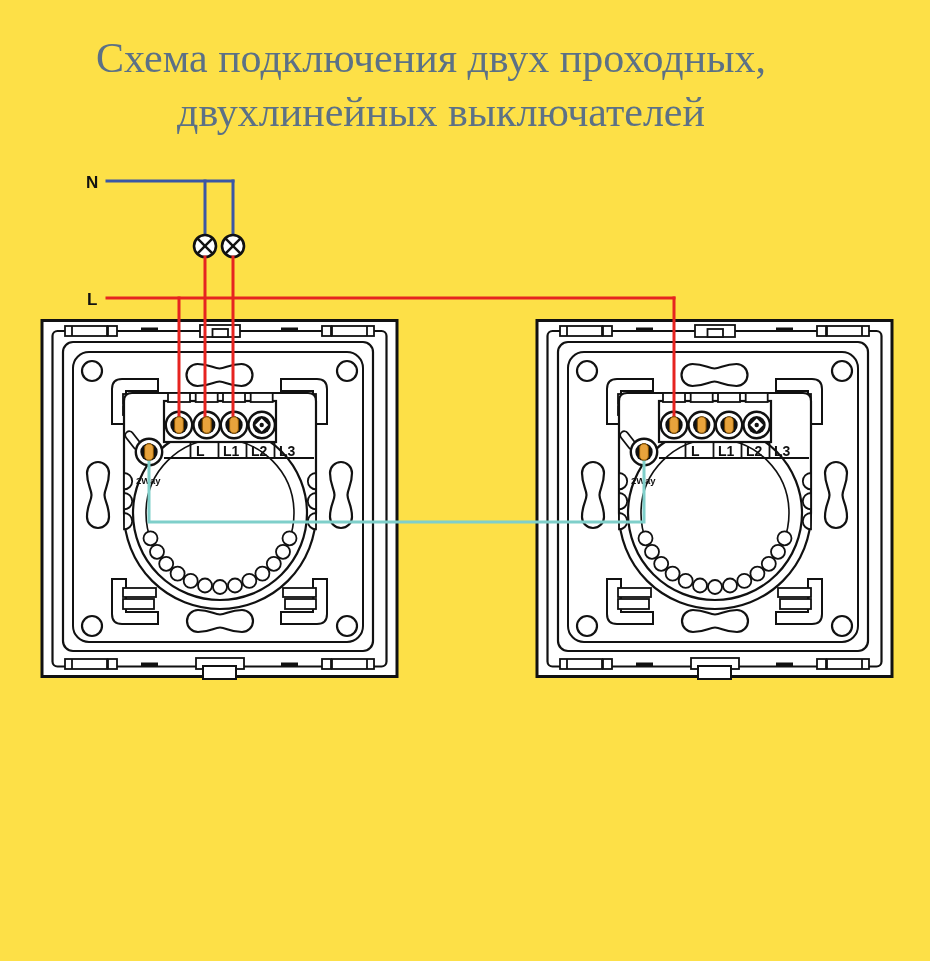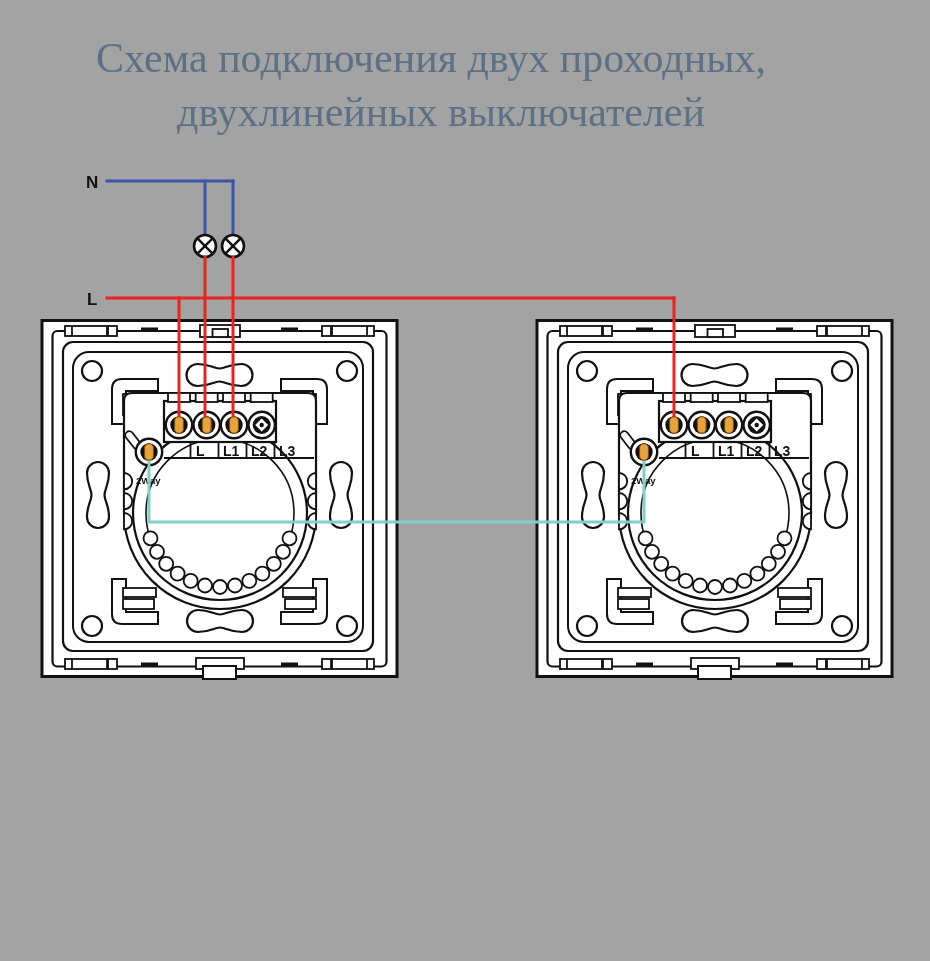--- a/index.html
+++ b/index.html
@@ -1,16 +1,16 @@
 <!DOCTYPE html>
 <html><head>
 <meta charset="utf-8">
 <style>
   html,body{margin:0;padding:0;background:#fcfcfc;}
-  .page{position:relative;width:930px;height:961px;background:#a3a3a3;font-family:"Liberation Sans",sans-serif;}
+  .page{position:relative;width:930px;height:961px;background:#fde047;font-family:"Liberation Sans",sans-serif;}
   svg{display:block;}
   .ol{stroke:#111;fill:#fff;}
   .nf{fill:none;stroke:#111;}
   .s30{stroke-width:3;}
   .s22{stroke-width:2.2;}
   .s20{stroke-width:2;}
   .s18{stroke-width:1.8;}
   .s16{stroke-width:1.6;}
   .blk{fill:#111;stroke:none;}
   .term-label{font-family:"Liberation Sans",sans-serif;font-weight:bold;font-size:14px;fill:#111;}

